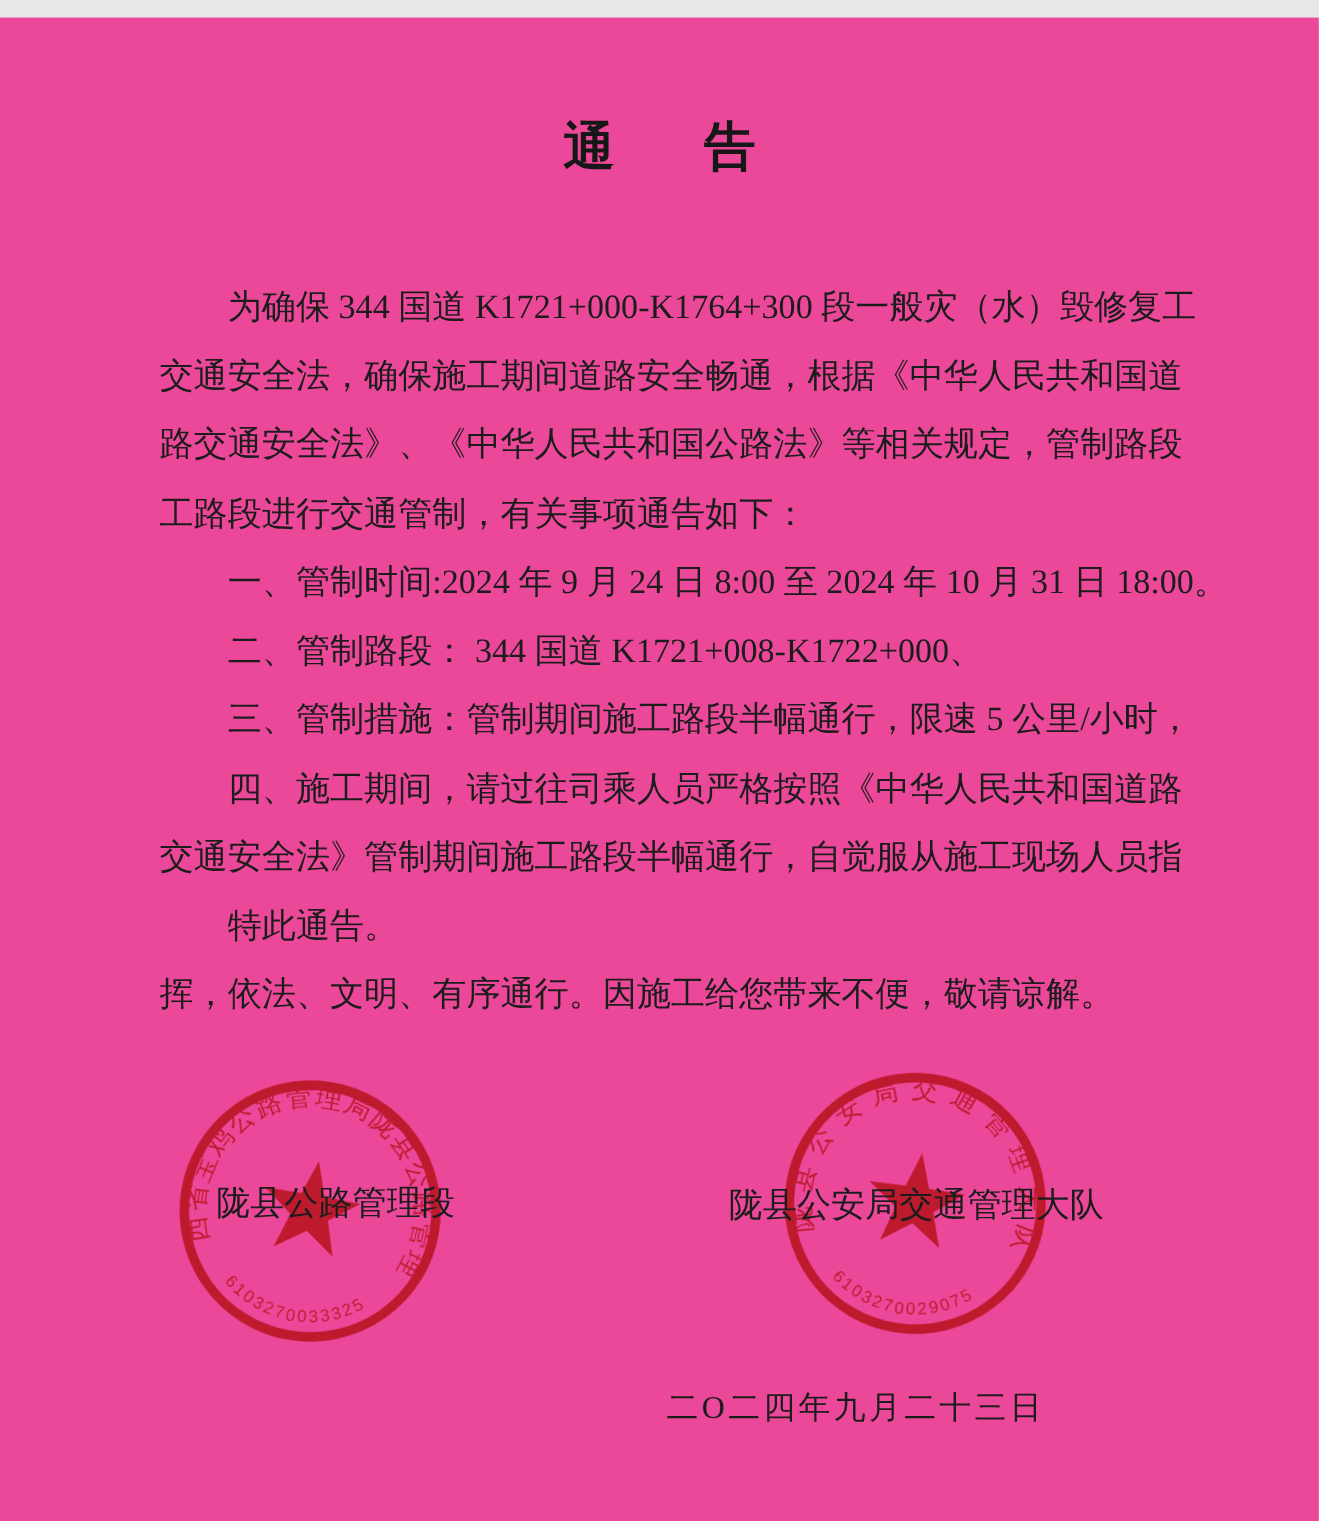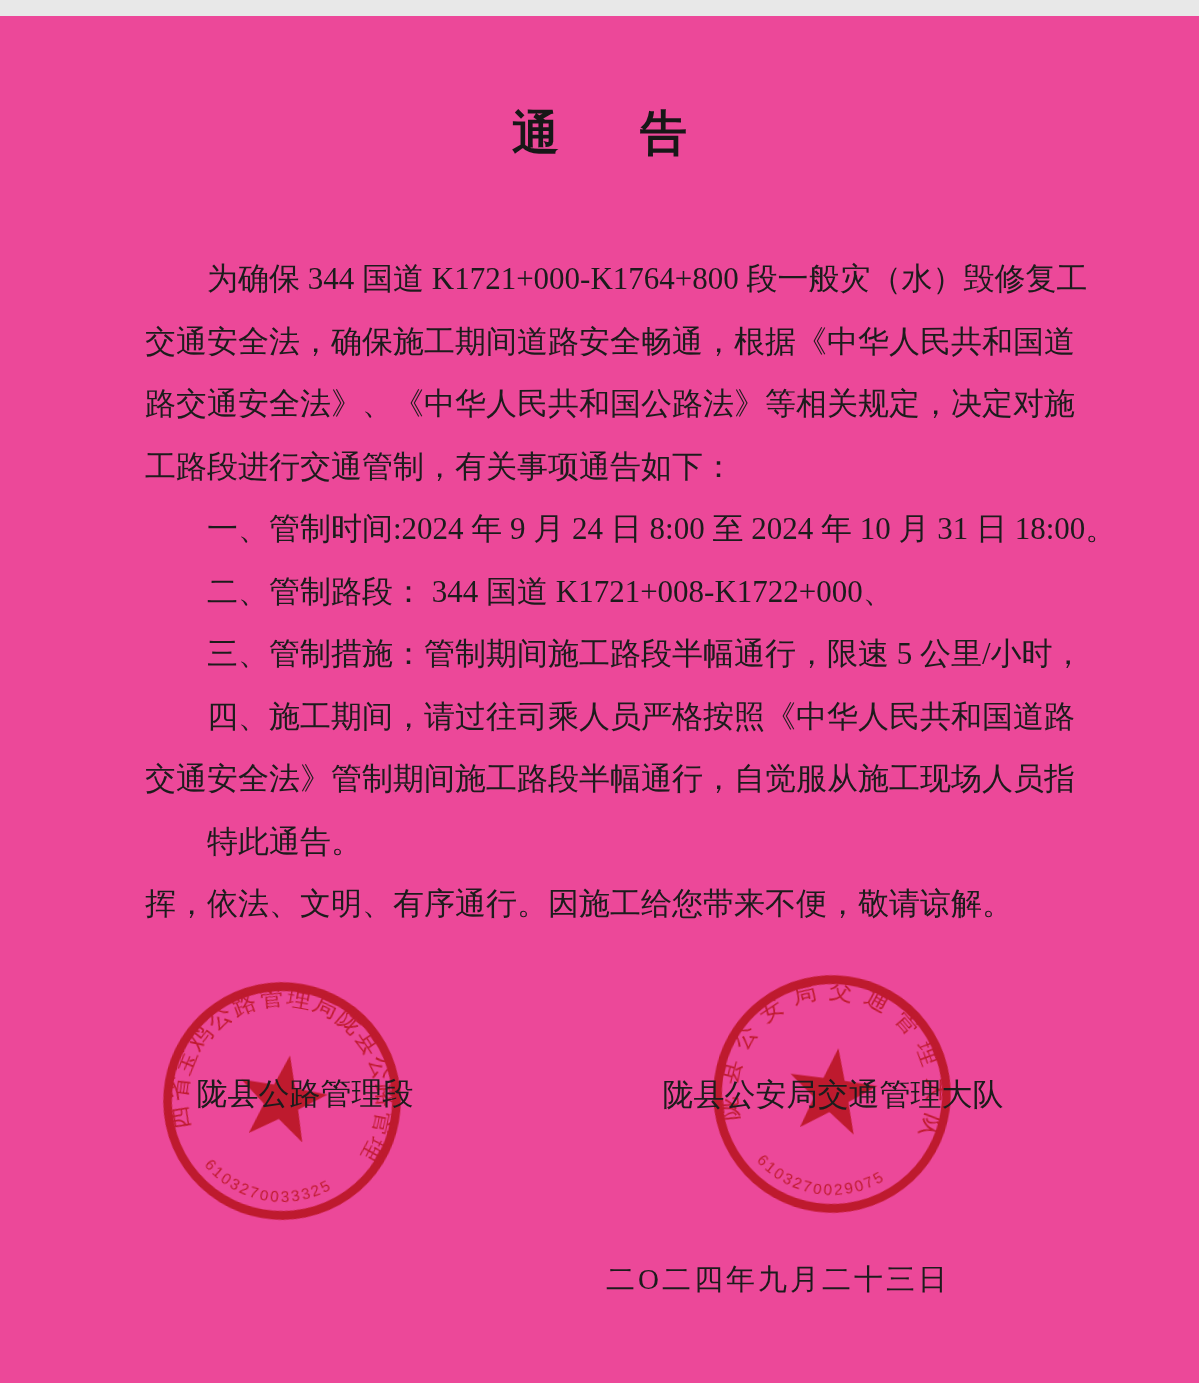--- a/index.html
+++ b/index.html
@@ -110,23 +110,23 @@
   .seal-star { fill: #c63b2c; }
 </style>
 </head>
 <body>
 
 <div class="page">
 
   <div class="title">通告</div>
 
   <div class="body-text">
-    <div class="line indent">为确保 344 国道 K1721+000-K1764+800 段一般灾（水）毁修复工</div>
+    <div class="line indent">为确保 344 国道 K1721+000-K1764+300 段一般灾（水）毁修复工</div>
     <div class="line">交通安全法，确保施工期间道路安全畅通，根据《中华人民共和国道</div>
-    <div class="line">路交通安全法》、《中华人民共和国公路法》等相关规定，决定对施</div>
+    <div class="line">路交通安全法》、《中华人民共和国公路法》等相关规定，管制路段</div>
     <div class="line">工路段进行交通管制，有关事项通告如下：</div>
     <div class="line indent">一、管制时间:2024 年 9 月 24 日 8:00 至 2024 年 10 月 31 日 18:00。</div>
     <div class="line indent">二、管制路段： 344 国道 K1721+008-K1722+000、</div>
     <div class="line indent">三、管制措施：管制期间施工路段半幅通行，限速 5 公里/小时，</div>
     <div class="line indent">四、施工期间，请过往司乘人员严格按照《中华人民共和国道路</div>
     <div class="line">交通安全法》管制期间施工路段半幅通行，自觉服从施工现场人员指</div>
     <div class="line indent">特此通告。</div>
     <div class="line">挥，依法、文明、有序通行。因施工给您带来不便，敬请谅解。</div>
   </div>
 

